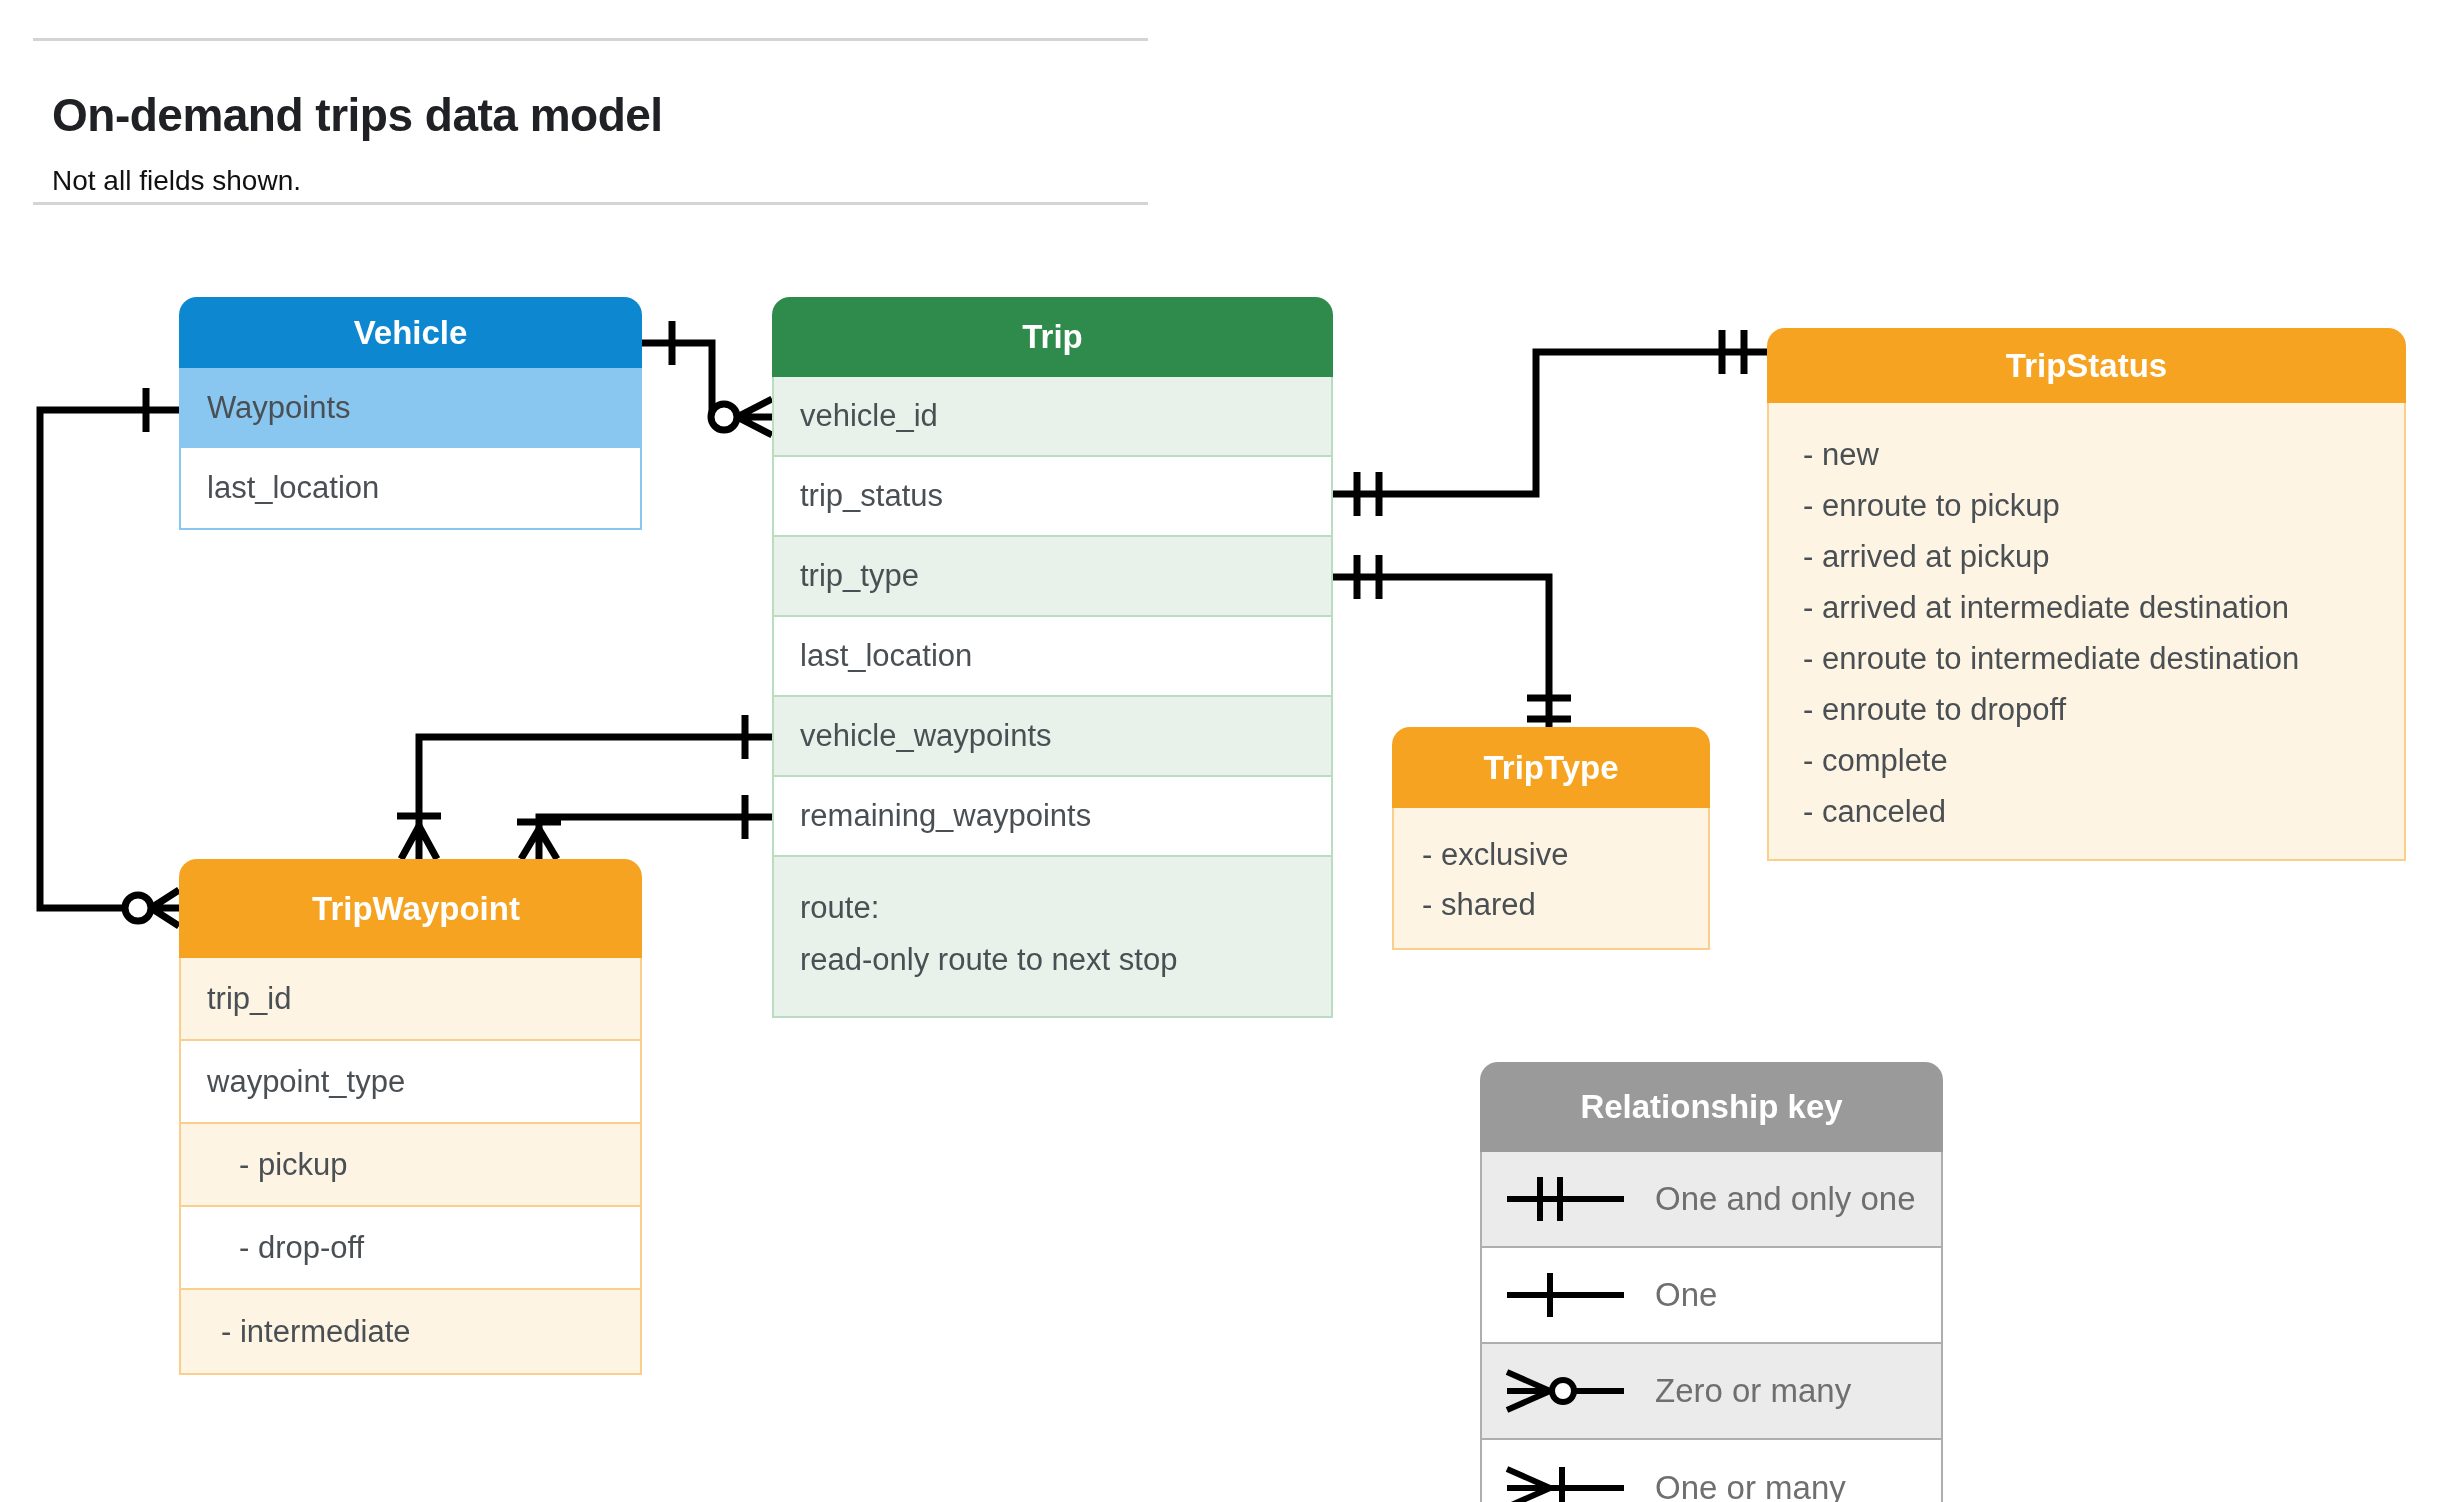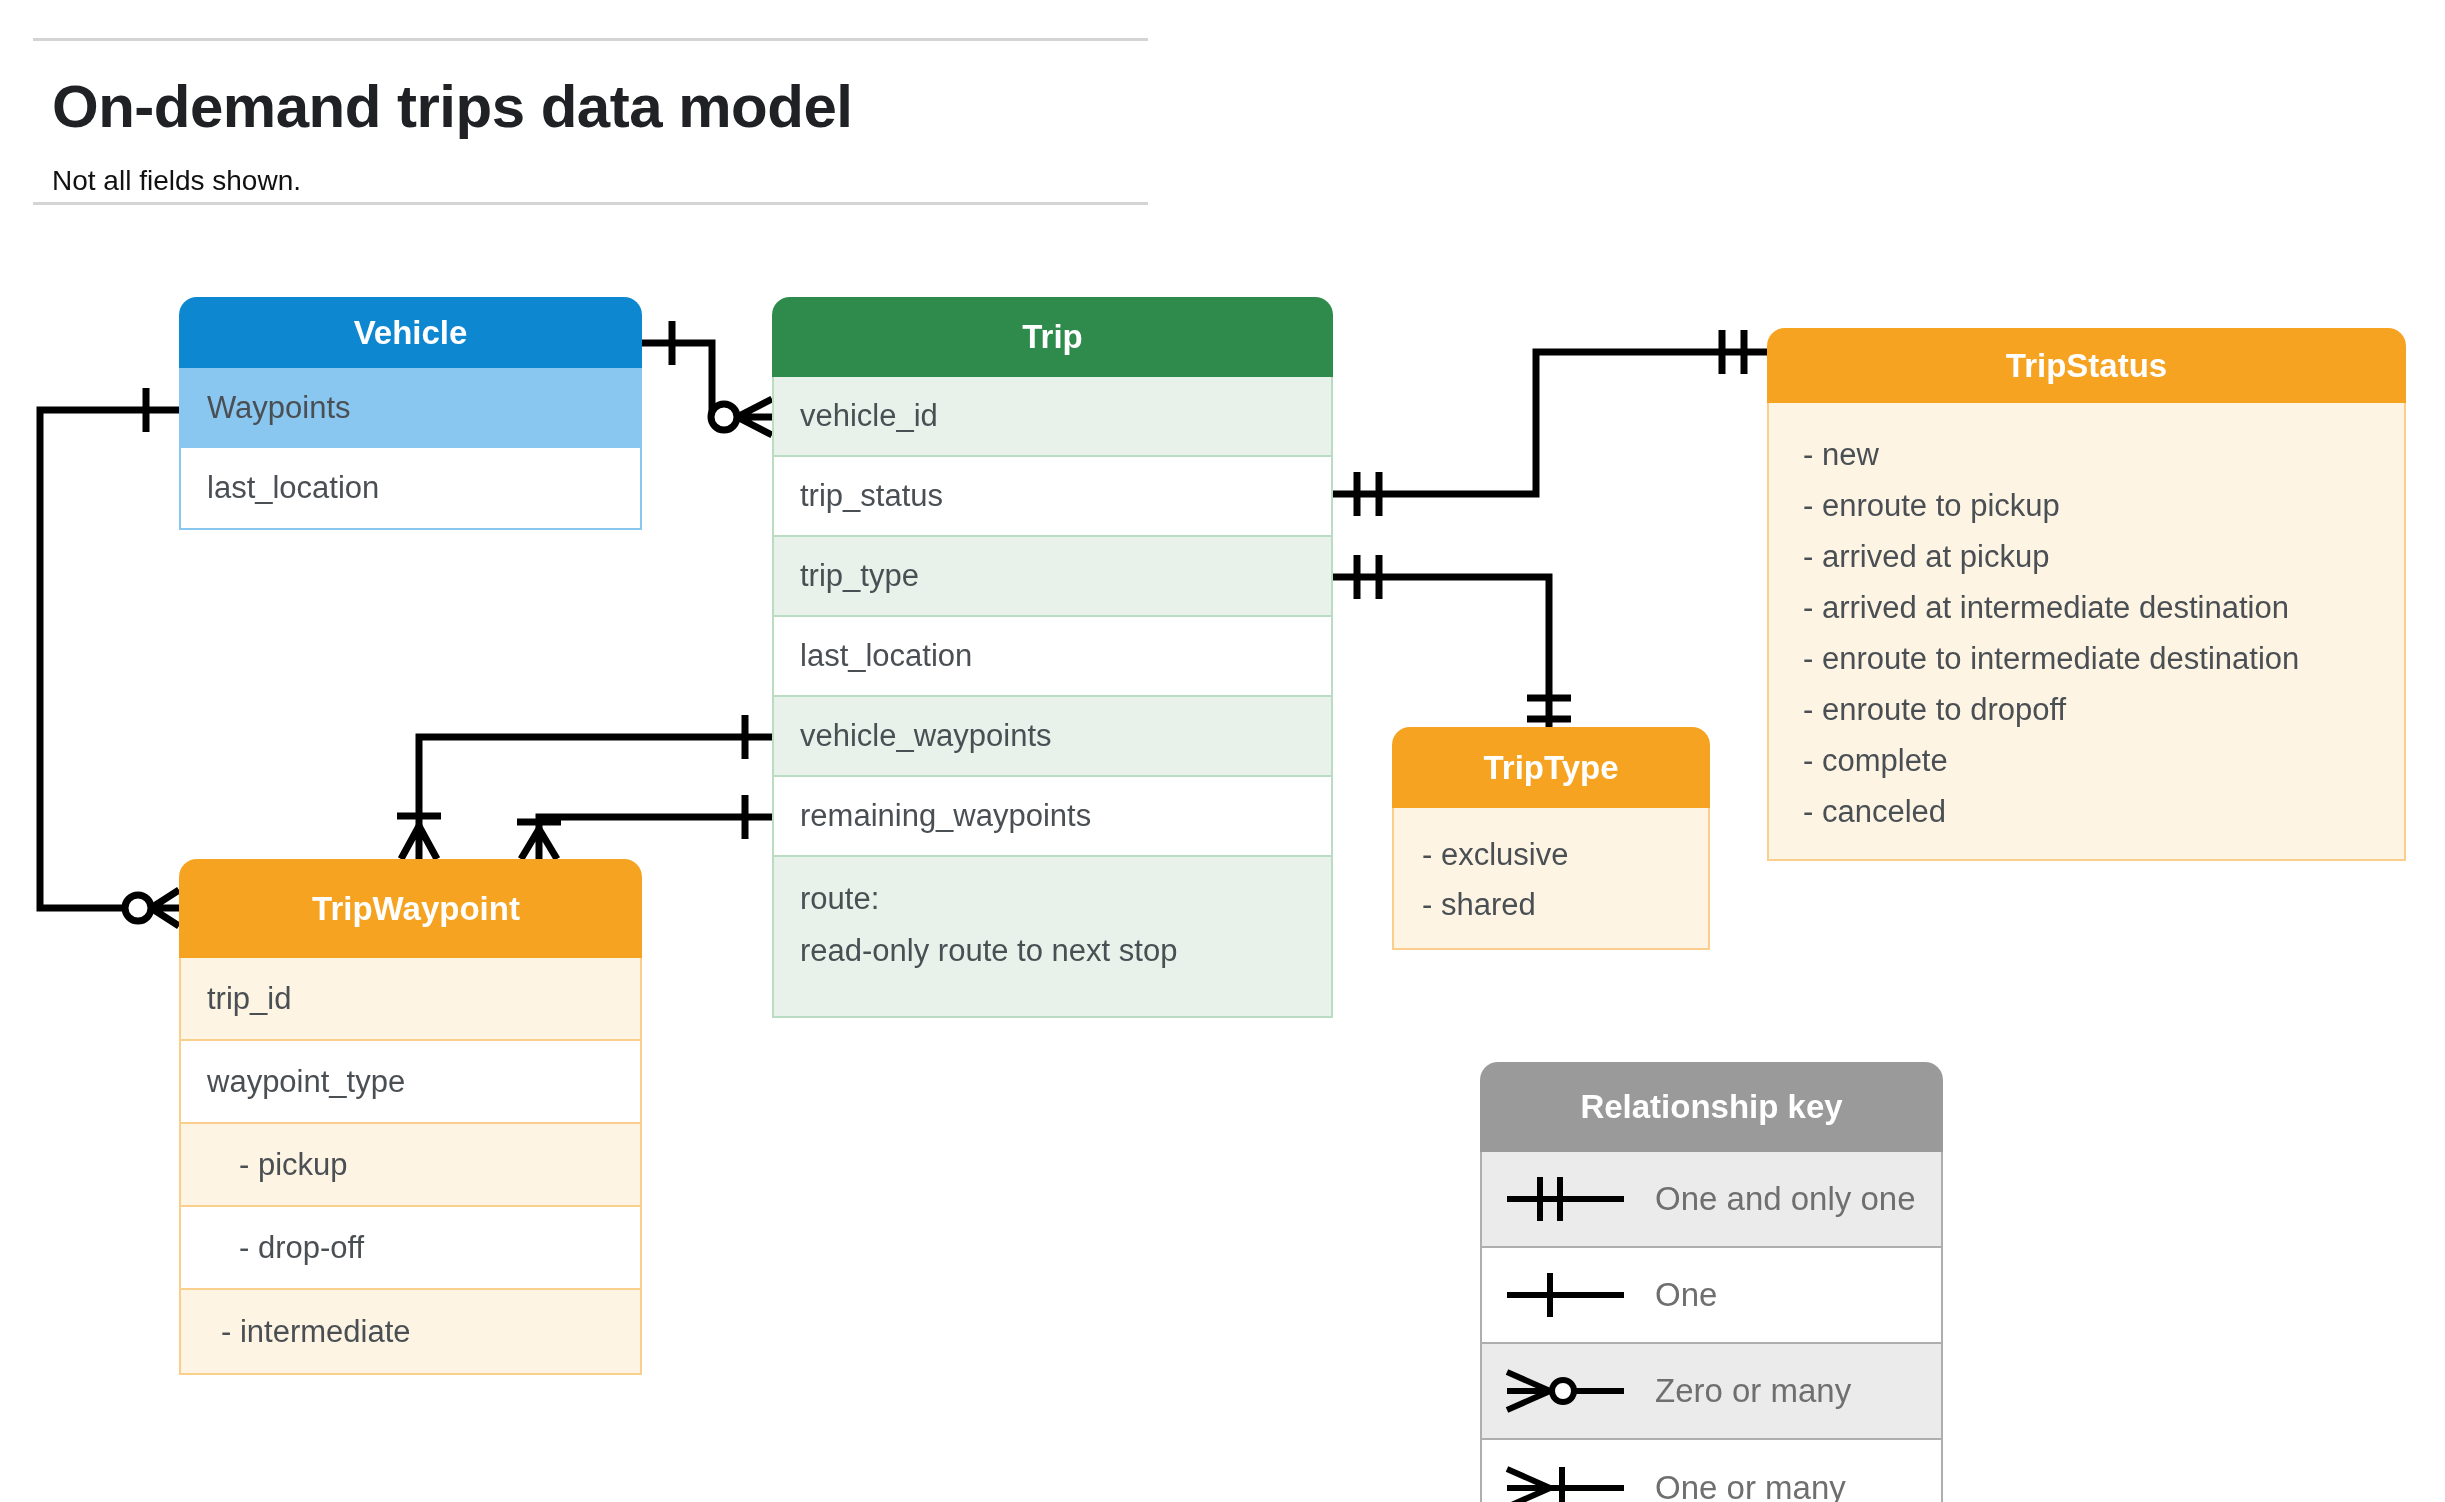--- a/index.html
+++ b/index.html
@@ -4,21 +4,21 @@
 <style>
   html,body{margin:0;padding:0;background:#fff;}
   #canvas{
     position:relative;width:2445px;height:1502px;background:#fff;overflow:hidden;
     font-family:"Liberation Sans",sans-serif;
   }
   
   .rule{position:absolute;left:33px;width:1115px;height:3px;background:var(--rule);}
   #rule-top{top:38px;}
   #rule-bottom{top:202px;}
-  #page-title{position:absolute;left:52px;top:72px;font-size:60px;font-weight:700;color:var(--titleText);letter-spacing:-0.5px;}
+  #page-title{position:absolute;left:52px;top:88px;font-size:46px;font-weight:700;color:var(--titleText);letter-spacing:-0.5px;}
   #page-subtitle{position:absolute;left:52px;top:136px;font-size:28px;color:#111;margin-top:29px;}
   
   .entity{position:absolute;box-sizing:border-box;}
   .hdr{box-sizing:border-box;display:flex;align-items:center;justify-content:center;
        border-radius:18px 18px 0 0;color:#fff;font-weight:700;font-size:33px;}
   .row{box-sizing:border-box;display:flex;align-items:center;padding-left:26px;
        font-size:31px;color:var(--fieldText);}
   .row.indent{padding-left:58px;}
   
   #vehicle{left:179px;top:297px;width:463px;}
@@ -27,21 +27,21 @@
   #vehicle .row{height:80px;}
   #vehicle .row.r0{background:var(--blueLight);}
   #vehicle .row.r1{background:#fff;}
   
   #trip{left:772px;top:297px;width:561px;}
   #trip .hdr{height:80px;background:var(--green);}
   #trip .body{border:2px solid var(--greenBorder);border-top:none;}
   #trip .row{height:80px;border-bottom:2px solid var(--greenBorder);}
   #trip .row:last-child{border-bottom:none;}
   #trip .row.alt{background:var(--greenLight);}
-  #trip .row.route{height:159px;flex-direction:column;align-items:flex-start;justify-content:flex-start;padding-top:16px;line-height:52px;}
+  #trip .row.route{height:159px;flex-direction:column;align-items:flex-start;justify-content:flex-start;padding-top:25px;line-height:52px;}
   
   .orange .hdr{background:var(--orange);}
   .orange .body{border:2px solid var(--orangeBorder);border-top:none;background:var(--cream);}
   .orange .row{border-bottom:2px solid var(--orangeBorder);}
   .orange .row:last-child{border-bottom:none;padding-left:40px;}
   .orange .row.white{background:#fff;}
   .orange .row.cream{background:var(--cream);}
   #tripstatus{left:1767px;top:328px;width:639px;}
   #tripstatus .hdr{height:75px;}
   #tripstatus .body{padding:26px 0 22px 34px;}

